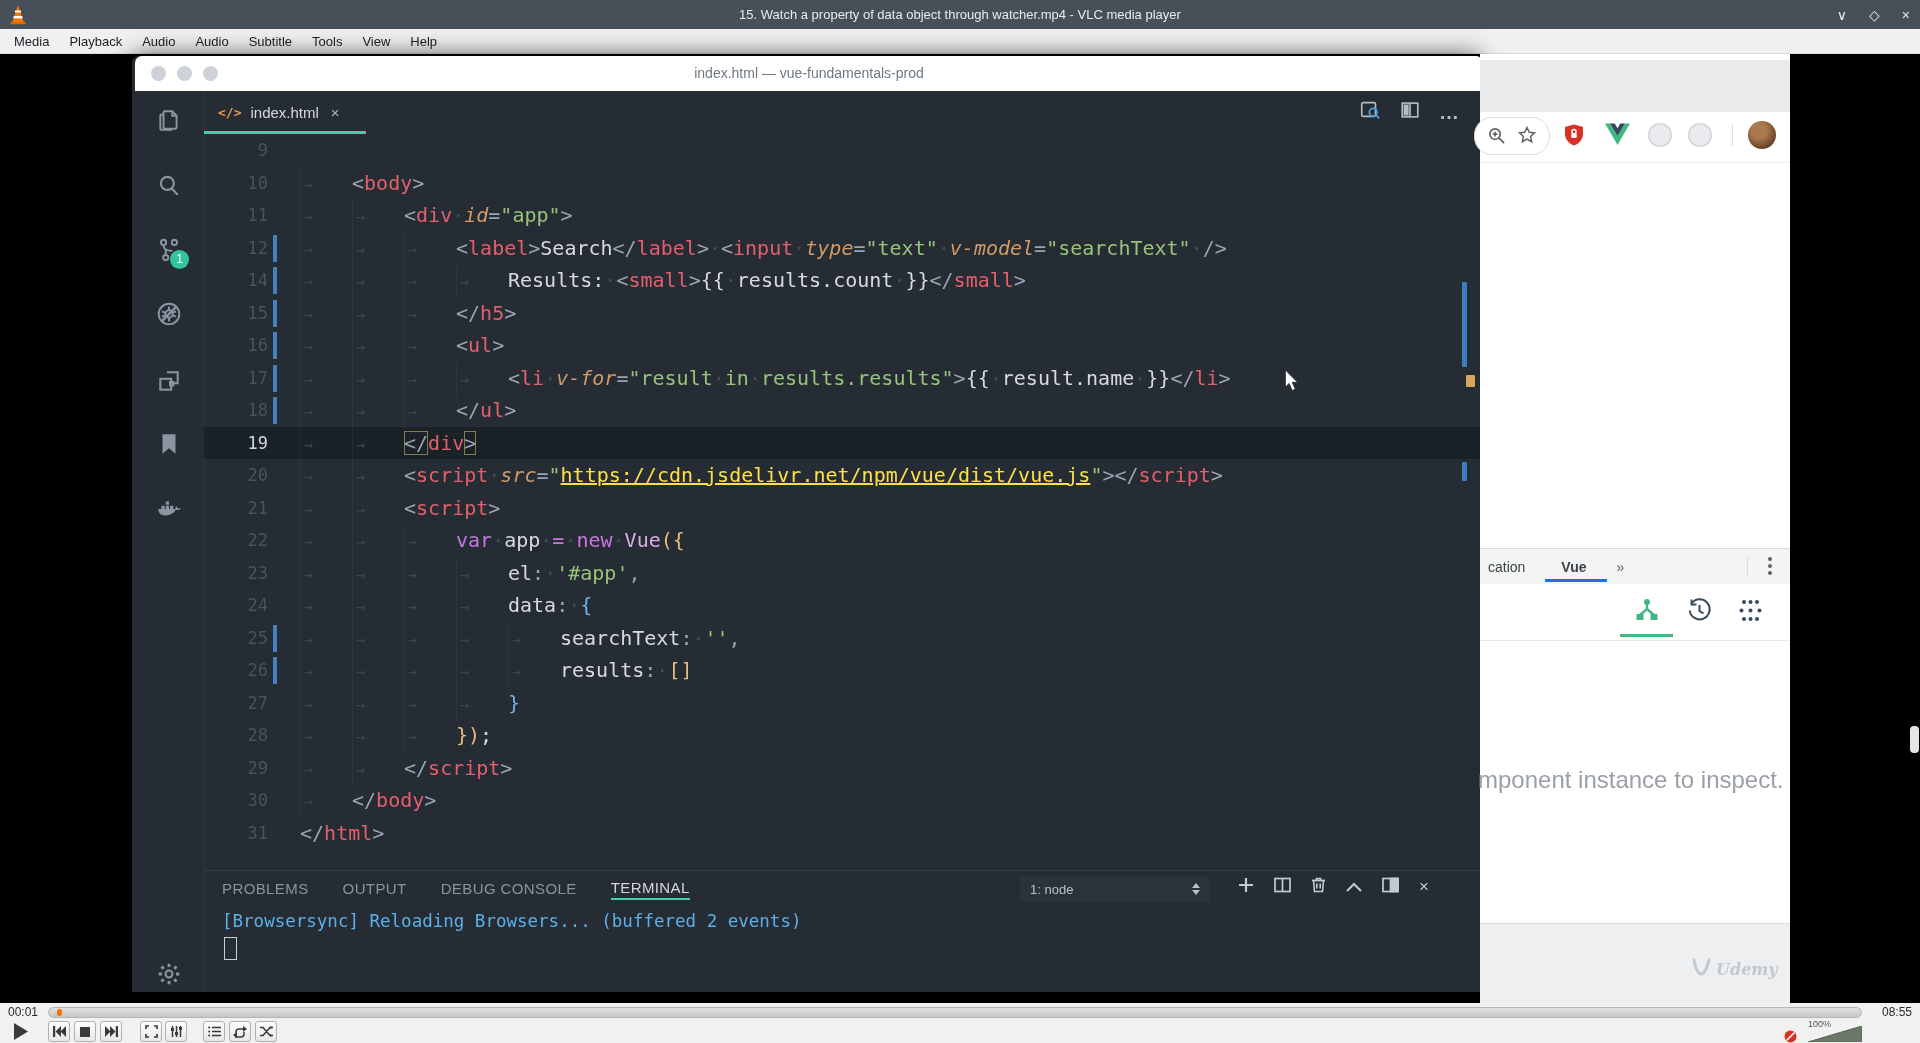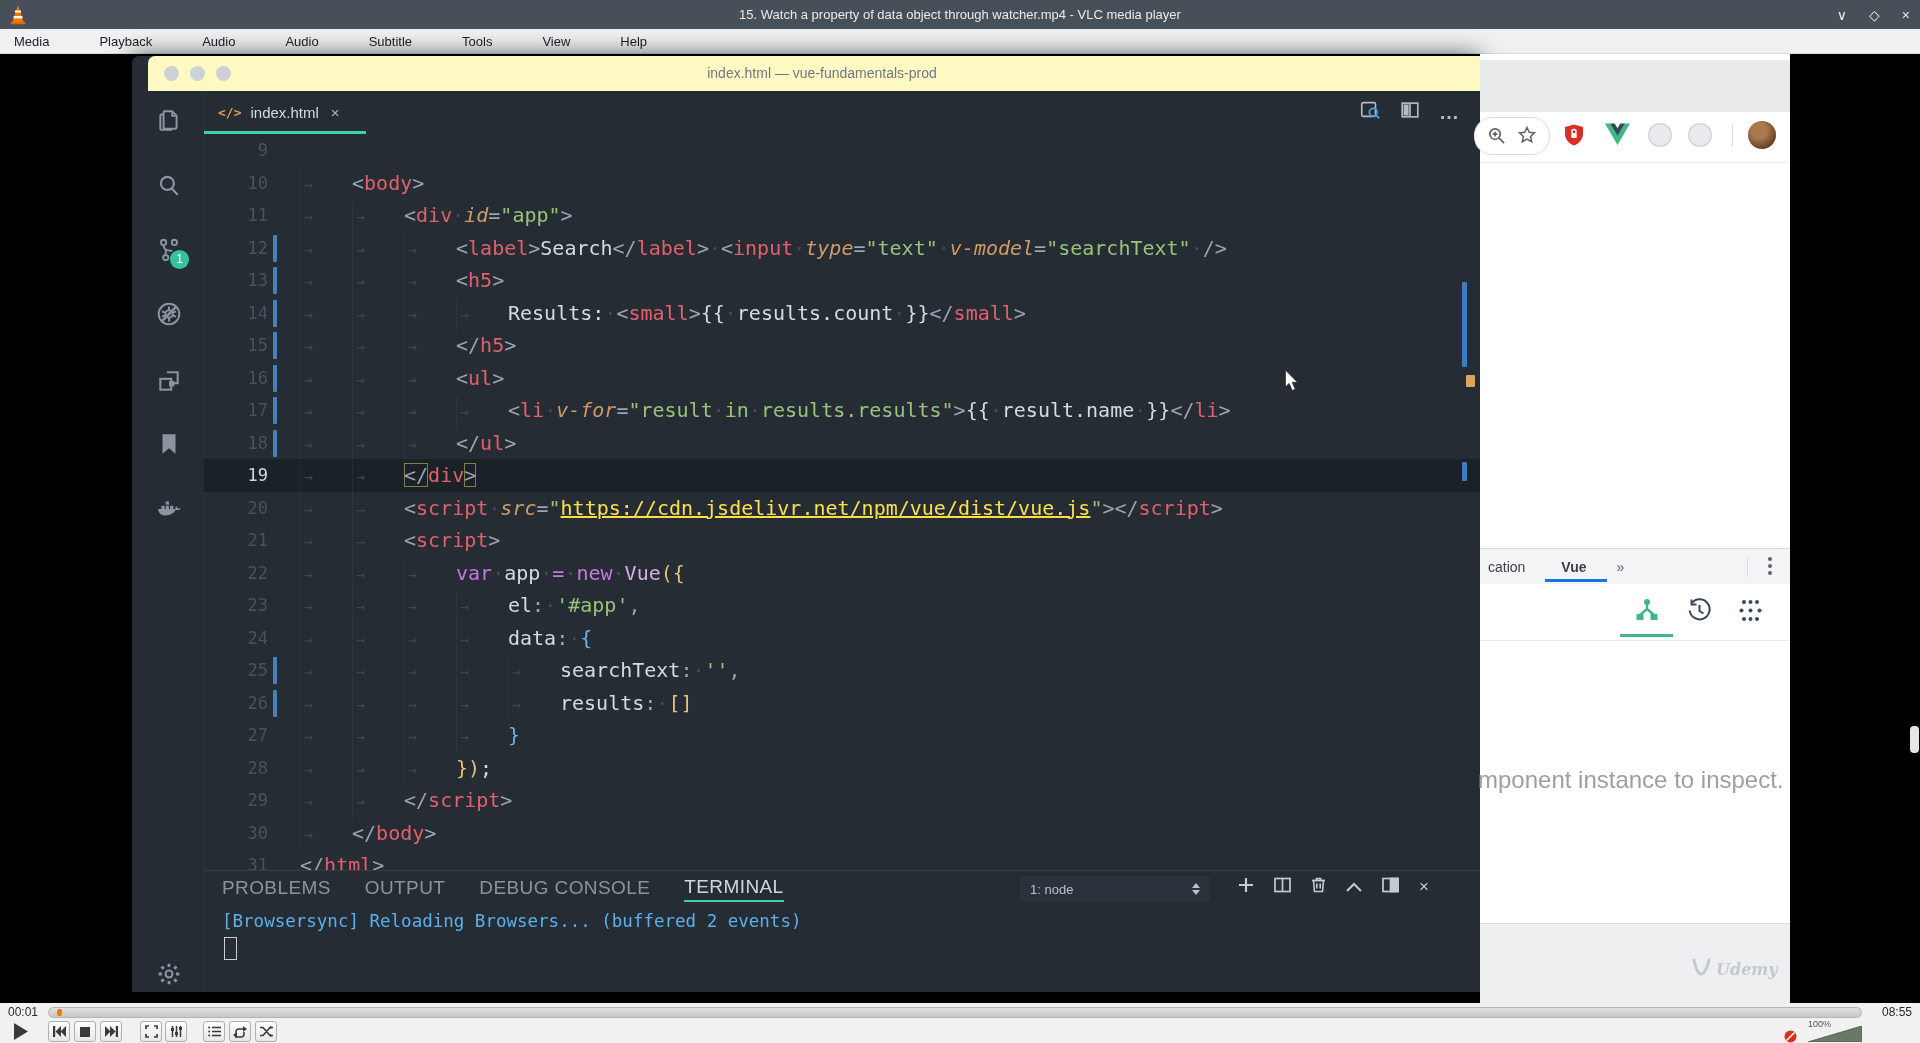--- a/index.html
+++ b/index.html
@@ -3,26 +3,26 @@
 <meta charset="utf-8">
 <style>
   html,body{margin:0;padding:0;background:#000;}
   #stage{position:relative;width:1920px;height:1043px;background:#000;overflow:hidden;font-family:"Liberation Sans",sans-serif;}
   .abs{position:absolute;}
   
   .vlc-titlebar{left:0;top:0;width:1920px;height:29px;background:#474f58;display:flex;align-items:center;}
   .vlc-title{position:absolute;left:0;right:0;text-align:center;color:#e9ebed;font-size:13px;}
   .vlc-winctl{position:absolute;right:10px;top:0;height:29px;display:flex;align-items:center;gap:22px;color:#e9ebed;font-size:14px;}
   .vlc-winctl span{cursor:default;}
-  .vlc-menubar{left:0;top:29px;width:1920px;height:25px;background:#eff0f1;display:flex;align-items:center;padding-left:8px;border-bottom:1px solid #d9dadb;box-sizing:border-box;gap:30px;}
+  .vlc-menubar{left:0;top:29px;width:1920px;height:25px;background:#eff0f1;display:flex;align-items:center;padding-left:8px;border-bottom:1px solid #d9dadb;box-sizing:border-box;}
   .menu-item{color:#1c1e21;font-size:13px;padding:0 14px 0 6px;}
   .video{left:0;top:54px;width:1920px;height:949px;background:#000;}
   
   .vscode{left:132px;top:2px;width:1348px;height:936px;background:#252c34;border-radius:7px 7px 0 0;box-shadow:0 0 24px rgba(0,0,0,.7);}
-  .vsc-titlebar{left:16px;top:0;width:1348px;height:34px;border-radius:7px 7px 0 0;background:#fef9c3;border-bottom:1px solid rgba(255,255,255,.03);}
+  .vsc-titlebar{left:3px;top:0;width:1348px;height:34px;border-radius:7px 7px 0 0;background:#ffffff;border-bottom:1px solid rgba(255,255,255,.03);}
   .tl{width:15px;height:15px;border-radius:50%;background:#ccd2d8;display:inline-block;margin-right:11px;}
   .vsc-wintitle{position:absolute;left:0;right:0;top:0;height:34px;line-height:34px;text-align:center;color:#6e7984;font-size:14px;}
   .activitybar{left:0;top:34px;width:72px;height:902px;border-right:1px solid rgba(255,255,255,.04);}
   .act-icon{position:absolute;left:24px;width:26px;height:26px;color:#8b95a1;}
   .act-icon svg{width:26px;height:26px;display:block;}
   .badge{position:absolute;width:19px;height:19px;border-radius:50%;background:#35c39c;color:#fff;font-size:12px;text-align:center;line-height:19px;}
   .editorcol{left:72px;top:34px;width:1276px;height:902px;}
   .tabbar{left:0;top:0;width:1276px;height:44px;}
   .tab{position:absolute;left:0;top:0;width:160px;height:44px;display:flex;align-items:center;padding-left:14px;box-sizing:border-box;color:#d6dade;font-size:15px;}
   .tab-underline{position:absolute;left:0;top:41px;width:162px;height:3px;background:#3ed0a7;}
@@ -40,21 +40,21 @@
   .lcontent{flex:1;}
   .indent-cell{display:inline-block;width:52px;color:#3d4753;font-size:15px;border-left:1px solid rgba(255,255,255,.05);box-sizing:border-box;padding-left:3px;}
   .tk-p{color:#9aa4b2}.tk-t{color:#e2606b}.tk-a{color:#d19a66;font-style:italic}
   .tk-s{color:#98c379}.tk-x{color:#d7dbe0}.tk-k{color:#c678dd}.tk-v{color:#d9aee3}
   .tk-g{color:#e5c07b}.tk-b{color:#6fb3e8}.tk-u{color:#fde047;text-decoration:underline}
   .tk-w{color:#424c59}.tk-m{box-shadow:inset 0 0 0 1px #7d804d;}
   .ruler-mark{position:absolute;border-radius:1px;}
   
   .panel{left:0;top:780px;width:1276px;height:98px;border-top:1px solid rgba(255,255,255,.08);}
   .panel-tabs{position:absolute;left:18px;top:0;height:36px;display:flex;gap:34px;align-items:center;}
-  .ptab{color:#8b939e;font-size:19px;letter-spacing:.4px;padding-bottom:2px;}
+  .ptab{color:#8b939e;font-size:15px;letter-spacing:.4px;padding-bottom:2px;}
   .ptab.active{color:#d3d7dc;border-bottom:2px solid #3ed0a7;}
   .term-select{position:absolute;left:816px;top:5px;width:190px;height:26px;background:#2a323b;border-radius:3px;color:#b9c1ca;font-size:13px;display:flex;align-items:center;padding:0 10px;box-sizing:border-box;justify-content:space-between;}
   .spin{display:flex;flex-direction:column;gap:2px;}
   .spin i{width:0;height:0;border-left:4px solid transparent;border-right:4px solid transparent;}
   .spin .up{border-bottom:5px solid #b9c1ca;}
   .spin .dn{border-top:5px solid #b9c1ca;}
   .panel-acts{position:absolute;top:5px;left:1034px;display:flex;gap:20px;align-items:center;color:#c3cad2;}
   .term{position:absolute;left:18px;top:40px;font-family:"DejaVu Sans Mono",monospace;font-size:17.5px;color:#5cb0ea;}
   .term-cursor{position:absolute;left:20px;top:66px;width:11px;height:21px;border:1px solid #c9ced4;}
   
@@ -214,21 +214,20 @@
             <span style="font-size:20px;font-weight:bold;letter-spacing:1px">…</span>
           </div>
         </div>
 
         <div class="abs editor">
           <div id="code-lines">
               <div class="code-row"><div class="gutter"><span class="lnum">9</span></div><div class="lcontent"></div></div>
               <div class="code-row"><div class="gutter"><span class="lnum">10</span></div><div class="lcontent"><span class="indent-cell">→</span><span class="tk-p">&lt;</span><span class="tk-t">body</span><span class="tk-p">&gt;</span></div></div>
               <div class="code-row"><div class="gutter"><span class="lnum">11</span></div><div class="lcontent"><span class="indent-cell">→</span><span class="indent-cell">→</span><span class="tk-p">&lt;</span><span class="tk-t">div</span><span class="tk-w">·</span><span class="tk-a">id</span><span class="tk-p">=</span><span class="tk-s">"app"</span><span class="tk-p">&gt;</span></div></div>
               <div class="code-row"><div class="gutter"><div class="change-bar"></div><span class="lnum">12</span></div><div class="lcontent"><span class="indent-cell">→</span><span class="indent-cell">→</span><span class="indent-cell">→</span><span class="tk-p">&lt;</span><span class="tk-t">label</span><span class="tk-p">&gt;</span><span class="tk-x">Search</span><span class="tk-p">&lt;/</span><span class="tk-t">label</span><span class="tk-p">&gt;</span><span class="tk-w">·</span><span class="tk-p">&lt;</span><span class="tk-t">input</span><span class="tk-w">·</span><span class="tk-a">type</span><span class="tk-p">=</span><span class="tk-s">"text"</span><span class="tk-w">·</span><span class="tk-a">v-model</span><span class="tk-p">=</span><span class="tk-s">"searchText"</span><span class="tk-w">·</span><span class="tk-p">/&gt;</span></div></div>
-              <div class="code-row"><div class="gutter"><div class="change-bar"></div><span class="lnum">13</span></div><div class="lcontent"><span class="indent-cell">→</span><span class="indent-cell">→</span><span class="indent-cell">→</span><span class="tk-p">&lt;</span><span class="tk-t">h5</span><span class="tk-p">&gt;</span></div></div>
               <div class="code-row"><div class="gutter"><div class="change-bar"></div><span class="lnum">14</span></div><div class="lcontent"><span class="indent-cell">→</span><span class="indent-cell">→</span><span class="indent-cell">→</span><span class="indent-cell">→</span><span class="tk-x">Results:</span><span class="tk-w">·</span><span class="tk-p">&lt;</span><span class="tk-t">small</span><span class="tk-p">&gt;</span><span class="tk-x">{{</span><span class="tk-w">·</span><span class="tk-x">results.count</span><span class="tk-w">·</span><span class="tk-x">}}</span><span class="tk-p">&lt;/</span><span class="tk-t">small</span><span class="tk-p">&gt;</span></div></div>
               <div class="code-row"><div class="gutter"><div class="change-bar"></div><span class="lnum">15</span></div><div class="lcontent"><span class="indent-cell">→</span><span class="indent-cell">→</span><span class="indent-cell">→</span><span class="tk-p">&lt;/</span><span class="tk-t">h5</span><span class="tk-p">&gt;</span></div></div>
               <div class="code-row"><div class="gutter"><div class="change-bar"></div><span class="lnum">16</span></div><div class="lcontent"><span class="indent-cell">→</span><span class="indent-cell">→</span><span class="indent-cell">→</span><span class="tk-p">&lt;</span><span class="tk-t">ul</span><span class="tk-p">&gt;</span></div></div>
               <div class="code-row"><div class="gutter"><div class="change-bar"></div><span class="lnum">17</span></div><div class="lcontent"><span class="indent-cell">→</span><span class="indent-cell">→</span><span class="indent-cell">→</span><span class="indent-cell">→</span><span class="tk-p">&lt;</span><span class="tk-t">li</span><span class="tk-w">·</span><span class="tk-a">v-for</span><span class="tk-p">=</span><span class="tk-s">"result</span><span class="tk-w">·</span><span class="tk-s">in</span><span class="tk-w">·</span><span class="tk-s">results.results"</span><span class="tk-p">&gt;</span><span class="tk-x">{{</span><span class="tk-w">·</span><span class="tk-x">result.name</span><span class="tk-w">·</span><span class="tk-x">}}</span><span class="tk-p">&lt;/</span><span class="tk-t">li</span><span class="tk-p">&gt;</span></div></div>
               <div class="code-row"><div class="gutter"><div class="change-bar"></div><span class="lnum">18</span></div><div class="lcontent"><span class="indent-cell">→</span><span class="indent-cell">→</span><span class="indent-cell">→</span><span class="tk-p">&lt;/</span><span class="tk-t">ul</span><span class="tk-p">&gt;</span></div></div>
               <div class="code-row current"><div class="gutter"><span class="lnum">19</span></div><div class="lcontent"><span class="indent-cell">→</span><span class="indent-cell">→</span><span class="tk-p tk-m">&lt;/</span><span class="tk-t">div</span><span class="tk-p tk-m">&gt;</span></div></div>
               <div class="code-row"><div class="gutter"><span class="lnum">20</span></div><div class="lcontent"><span class="indent-cell">→</span><span class="indent-cell">→</span><span class="tk-p">&lt;</span><span class="tk-t">script</span><span class="tk-w">·</span><span class="tk-a">src</span><span class="tk-p">=</span><span class="tk-s">"</span><span class="tk-u">https://cdn.jsdelivr.net/npm/vue/dist/vue.js</span><span class="tk-s">"</span><span class="tk-p">&gt;</span><span class="tk-p">&lt;/</span><span class="tk-t">script</span><span class="tk-p">&gt;</span></div></div>
               <div class="code-row"><div class="gutter"><span class="lnum">21</span></div><div class="lcontent"><span class="indent-cell">→</span><span class="indent-cell">→</span><span class="tk-p">&lt;</span><span class="tk-t">script</span><span class="tk-p">&gt;</span></div></div>
               <div class="code-row"><div class="gutter"><span class="lnum">22</span></div><div class="lcontent"><span class="indent-cell">→</span><span class="indent-cell">→</span><span class="indent-cell">→</span><span class="tk-k">var</span><span class="tk-w">·</span><span class="tk-x">app</span><span class="tk-w">·</span><span class="tk-k">=</span><span class="tk-w">·</span><span class="tk-k">new</span><span class="tk-w">·</span><span class="tk-v">Vue</span><span class="tk-g">({</span></div></div>
               <div class="code-row"><div class="gutter"><span class="lnum">23</span></div><div class="lcontent"><span class="indent-cell">→</span><span class="indent-cell">→</span><span class="indent-cell">→</span><span class="indent-cell">→</span><span class="tk-x">el</span><span class="tk-p">:</span><span class="tk-w">·</span><span class="tk-s">'#app'</span><span class="tk-p">,</span></div></div>

